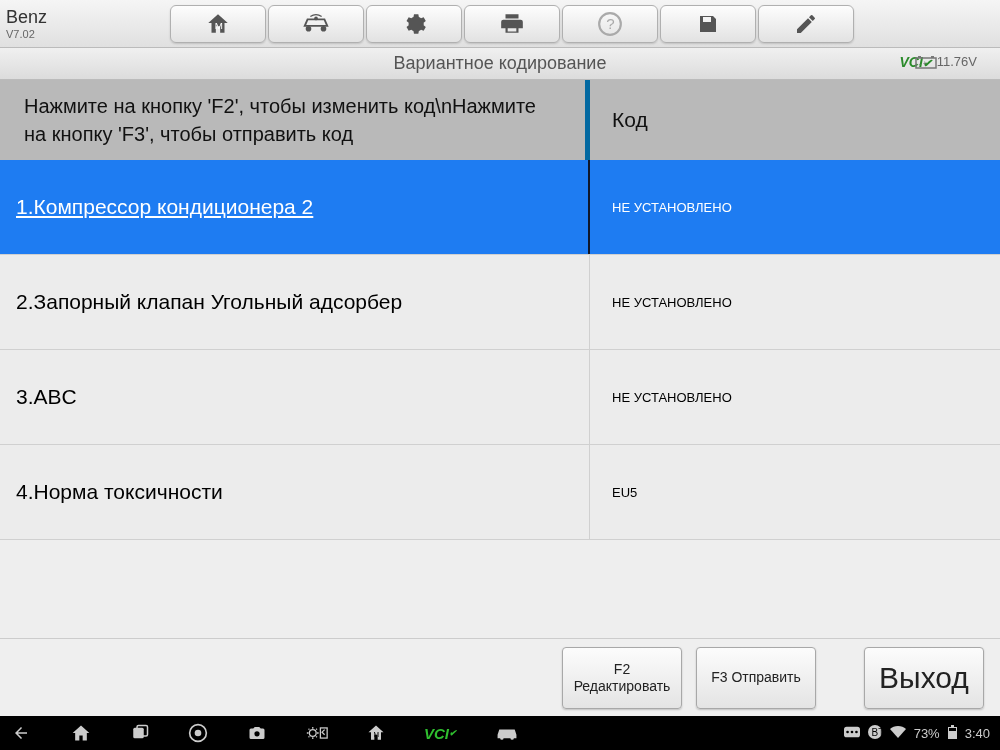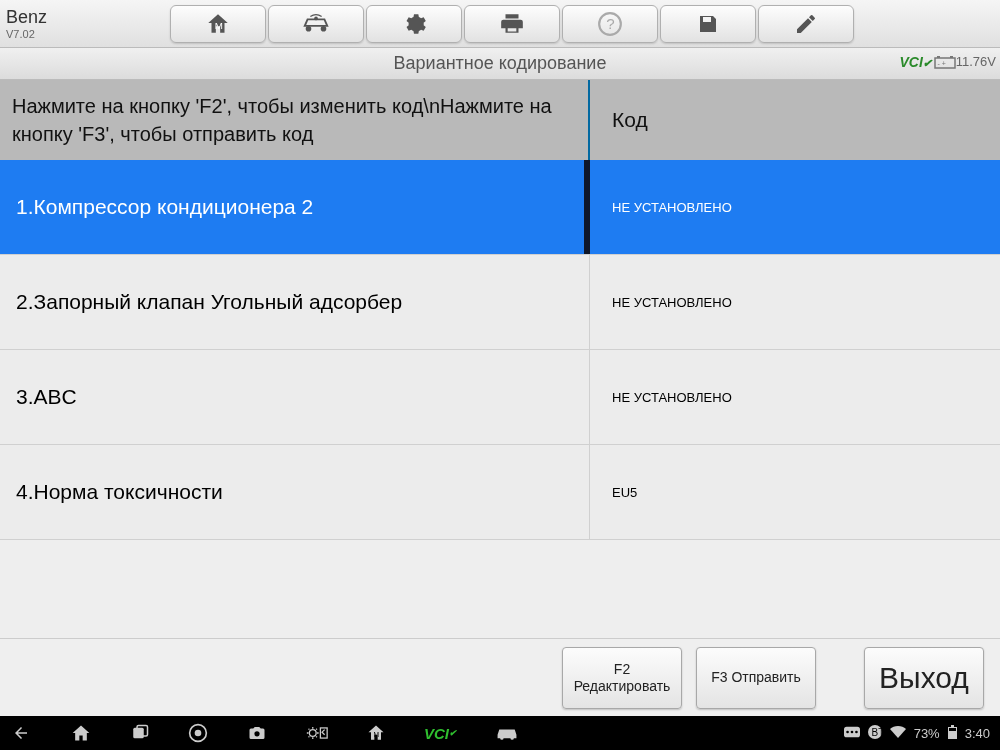--- a/index.html
+++ b/index.html
@@ -13,31 +13,31 @@
   .tb-buttons { display: flex; gap: 0; }
   .tb-btn { width: 96px; height: 38px; margin-right: 2px; background: linear-gradient(#fdfdfd,#e2e2e2); border: 1px solid #b0b0b0; border-radius: 6px; display: flex; align-items: center; justify-content: center; box-shadow: 0 1px 2px rgba(0,0,0,.15); cursor: pointer; }
   .tb-btn svg { fill: #555; }
   
   
   .sub-header { height: 32px; background: linear-gradient(#f0f0f0,#dcdcdc); border-bottom: 1px solid #bbb; position: relative; display: flex; align-items: center; justify-content: center; }
   .sub-title { font-size: 18px; color: #555; }
   .vci-box { position: absolute; right: 68px; top: 6px; font-size: 14px; font-style: italic; font-weight: bold; }
   .vci-text { color: #2a8a2a; }
   .vci-check { color: #2a8a2a; font-size: 11px; }
-  .bat-box { position: absolute; right: 4px; top: 6px; font-size: 13px; color: #666; display: flex; align-items: center; gap: 0; }
+  .bat-box { position: absolute; right: 23px; top: 6px; font-size: 13px; color: #666; display: flex; align-items: center; gap: 0; }
   
   
   .table-area { height: 558px; background: #eeeeee; }
   .thead { display: flex; height: 80px; background: #b9b9b9; }
-  .thead .c1 { flex: 0 0 590px; padding: 10px 12px; font-size: 20px; color: #111; display: flex; align-items: center; border-right: 2px solid #0369a1; line-height: 1.4; }
+  .thead .c1 { flex: 0 0 590px; padding: 10px 24px; font-size: 20px; color: #111; display: flex; align-items: center; border-right: 5px solid #0369a1; line-height: 1.4; }
   .thead .c2 { flex: 1; padding: 10px 22px; font-size: 21px; color: #111; display: flex; align-items: center; }
   .trow { display: flex; height: 95px; border-bottom: 1px solid #d0d0d0; background: #ececec; }
   .trow.sel { background: #1e7cf2; color: #fff; }
   .trow .c1 { flex: 0 0 590px; padding: 0 16px; font-size: 21px; display: flex; align-items: center; border-right: 1px solid #d0d0d0; }
-  .trow.sel .c1 { border-right: 6px solid #0f172a; }
+  .trow.sel .c1 { border-right: 2px solid #0f172a; text-decoration: underline; }
   .trow .c2 { flex: 1; padding: 0 22px; font-size: 13px; display: flex; align-items: center; }
   
   
   .action-bar { height: 78px; background: #efefef; border-top: 1px solid #ccc; display: flex; justify-content: flex-end; align-items: center; gap: 14px; padding-right: 16px; padding-left:0; }
   .act-btn { width: 120px; height: 62px; background: linear-gradient(#fcfcfc,#e4e4e4); border: 1px solid #a8a8a8; border-radius: 4px; display: flex; align-items: center; justify-content: center; text-align: center; font-size: 16px; color: #222; box-shadow: 0 1px 2px rgba(0,0,0,.2); cursor: pointer; padding: 4px; }
   .act-btn.small-text { font-size: 14px; line-height: 1.2; }
   .act-btn.exit { font-size: 30px; margin-left: 34px; }
   
   
   .android-bar { height: 34px; background: #000; display: flex; align-items: center; padding: 0 10px; color: #ccc; }

